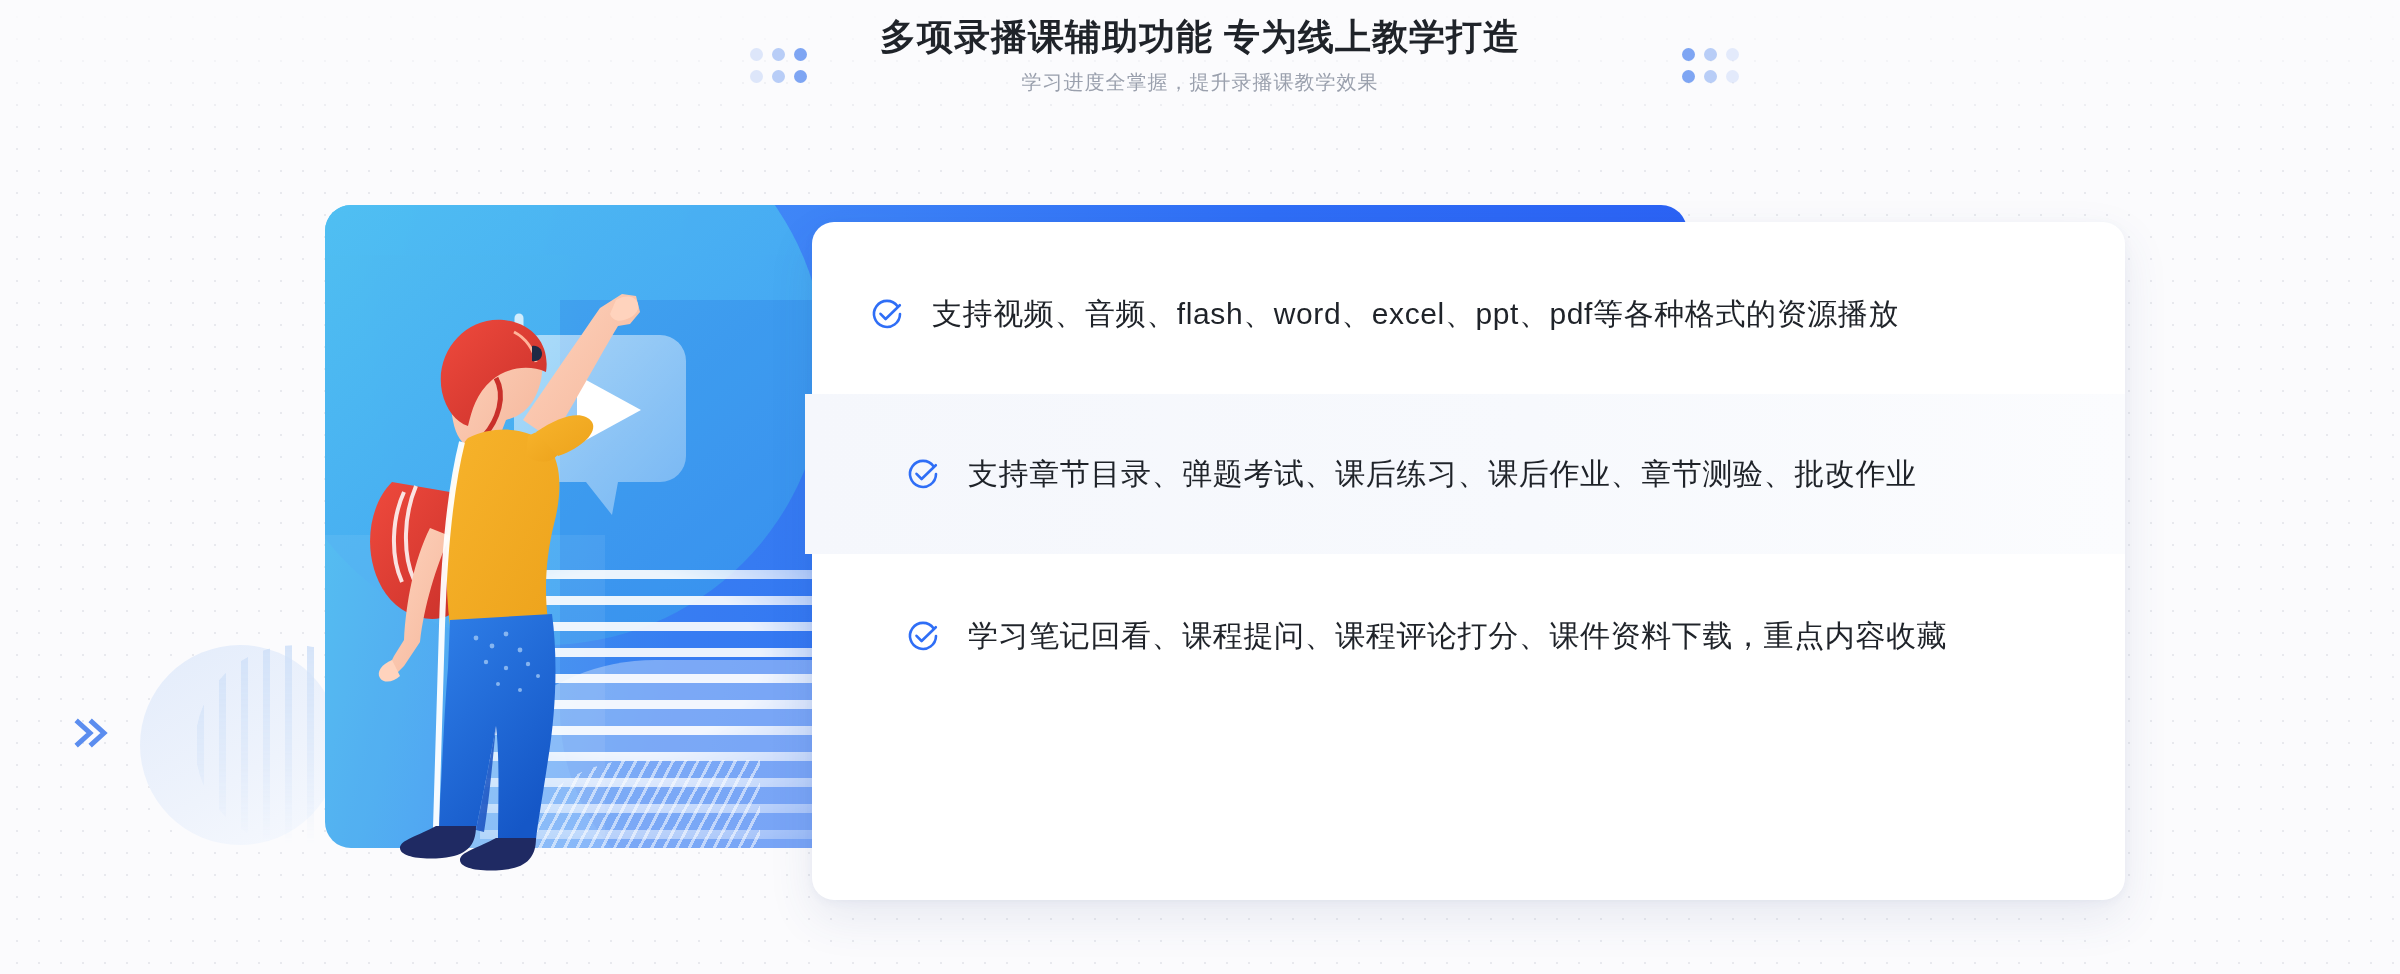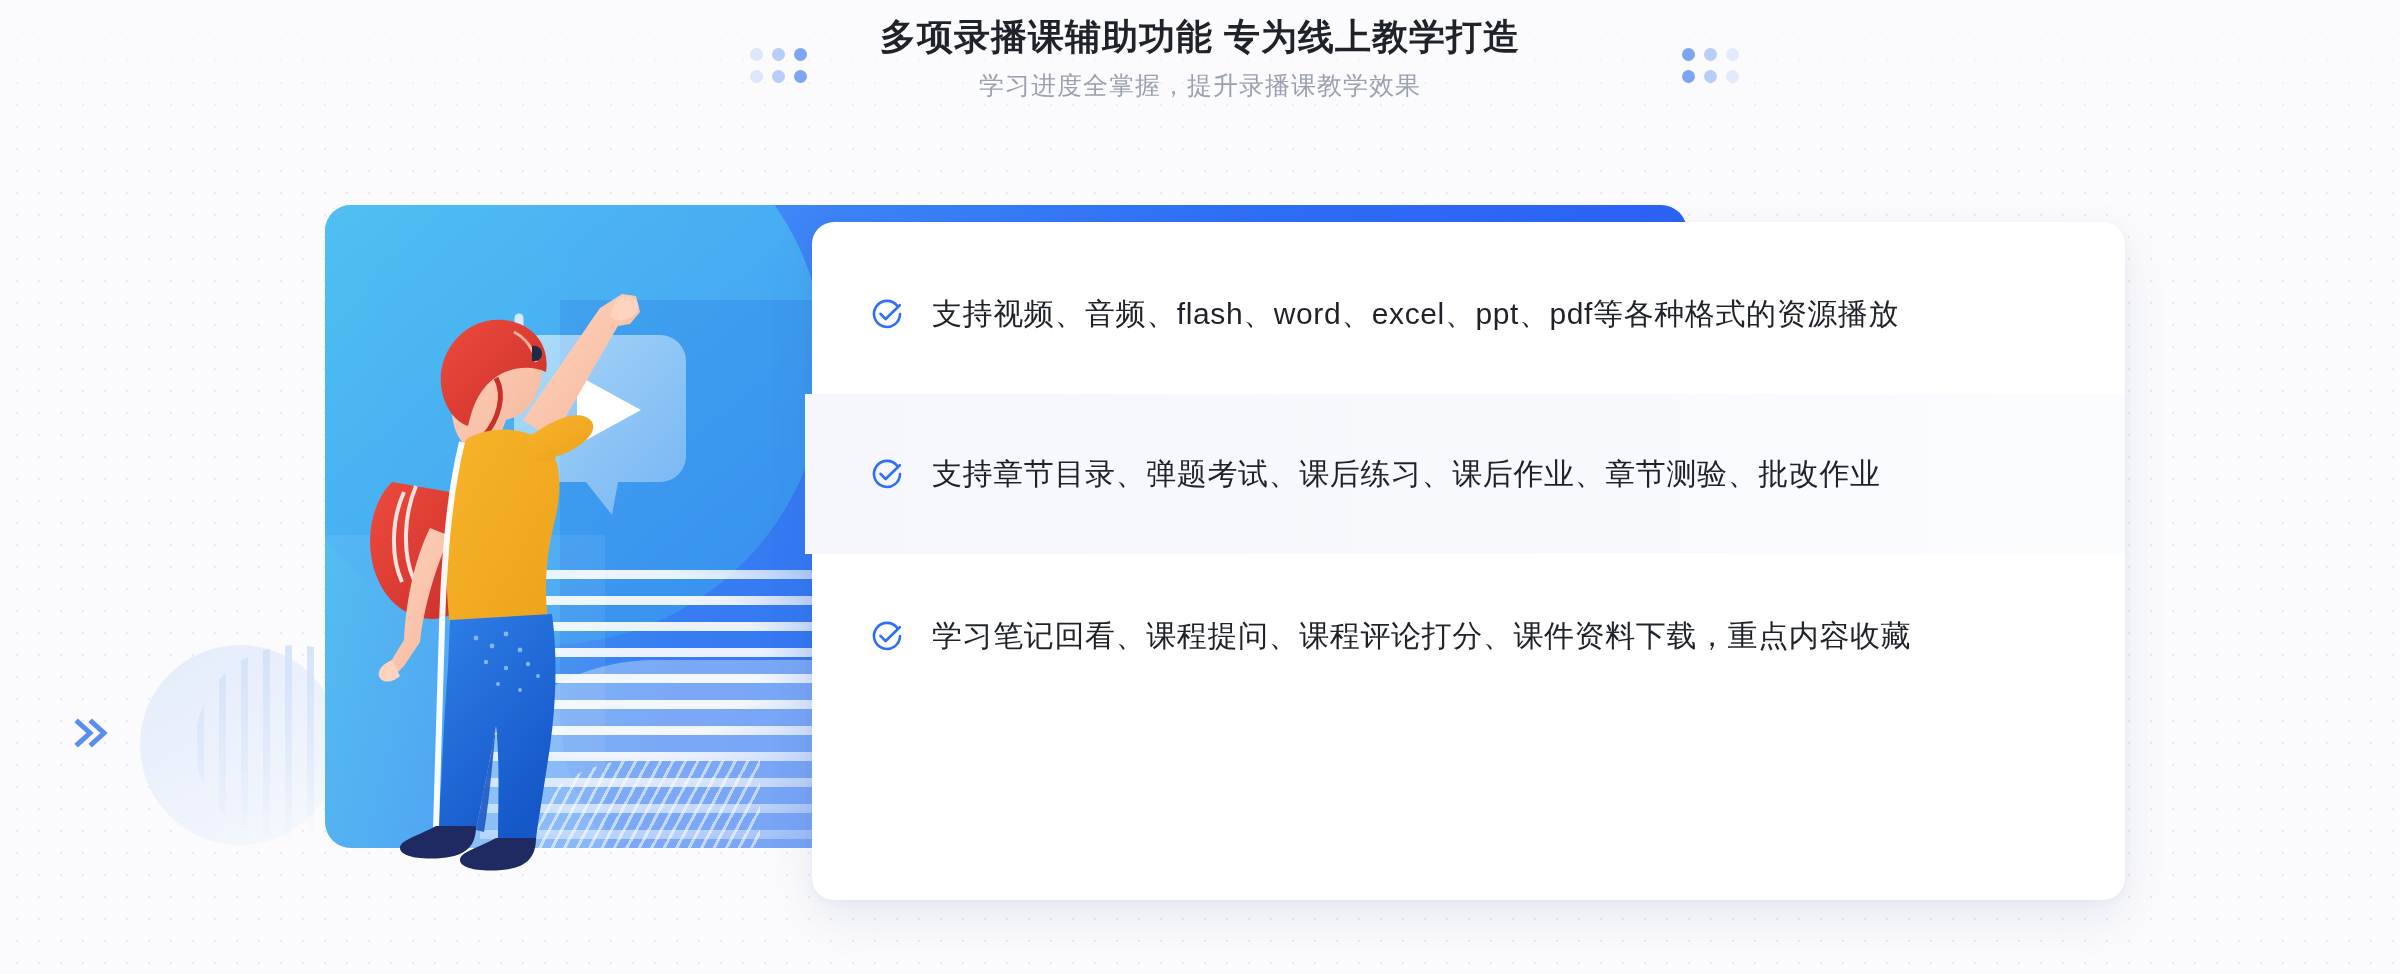--- a/index.html
+++ b/index.html
@@ -24,21 +24,21 @@
     pointer-events:none;
   }
 
   
   .header{position:absolute;left:0;right:0;top:14px;text-align:center;z-index:6;}
   .title{
     font-size:36px;font-weight:bold;color:#1f2329;letter-spacing:1px;
     line-height:1.25;white-space:nowrap;
   }
   .subtitle{
-    margin-top:10px;font-size:25px;color:#9aa0ad;letter-spacing:1px;white-space:nowrap;
+    margin-top:10px;font-size:20px;color:#9aa0ad;letter-spacing:1px;white-space:nowrap;
   }
 
   
   .dotcluster{position:absolute;top:48px;display:grid;grid-template-columns:repeat(3,13px);
     grid-template-rows:repeat(2,13px);gap:9px;z-index:7;}
   .dotcluster i{width:13px;height:13px;border-radius:50%;background:#5b8def;display:block;}
   .dc-left{left:750px;}
   .dc-left i:nth-child(3n+1){opacity:.18}
   .dc-left i:nth-child(3n+2){opacity:.42}
   .dc-left i:nth-child(3n+3){opacity:.78}
@@ -132,23 +132,23 @@
     box-shadow:0 18px 46px rgba(56,80,140,.10), 0 2px 10px rgba(56,80,140,.05);
     z-index:5;
     text-decoration:underline;
   }
   .rows{position:absolute;inset:0;}
   .row{
     position:absolute;left:0;width:100%;height:160px;
     display:flex;align-items:center;box-sizing:border-box;padding-left:58px;
   }
   .row.r1{top:12px;}
-  .row.r2{top:172px;left:-7px;width:calc(100% + 7px);padding-left:65px;
+  .row.r2{top:172px;left:-7px;width:calc(100% + 7px);padding-left:101px;
     background:linear-gradient(90deg,#f5f7fc 0%,#f7f9fd 55%,#fbfcfe 100%);}
-  .row.r3{top:334px;}
+  .row.r3{top:334px;margin-left:36px;}
   .row.r4{top:494px;}
 
   .chk{flex:0 0 auto;margin-right:28px;display:block;}
   .rowtext{
     font-size:30px;color:#1f2329;letter-spacing:.6px;white-space:nowrap;
   }
 
   .chev path{fill:none;stroke:#5b8def;stroke-width:5;stroke-linecap:square;}
 </style>
 </head>

